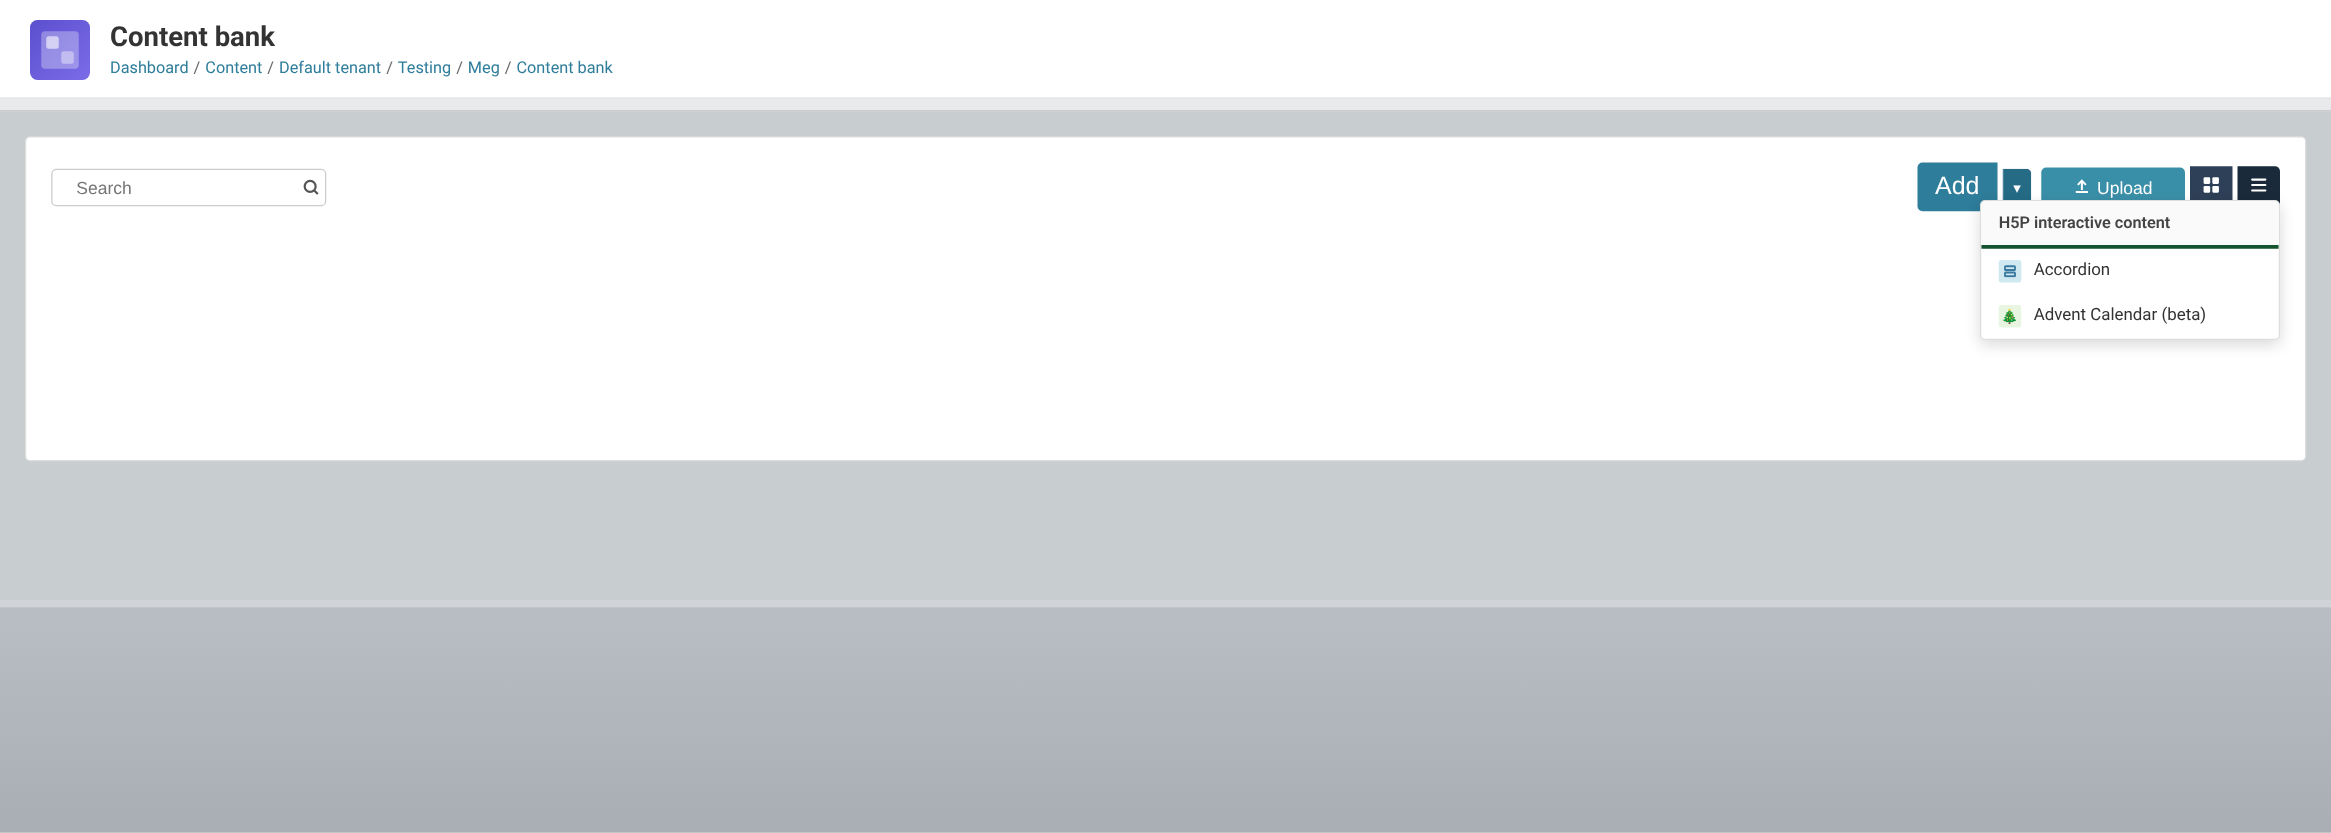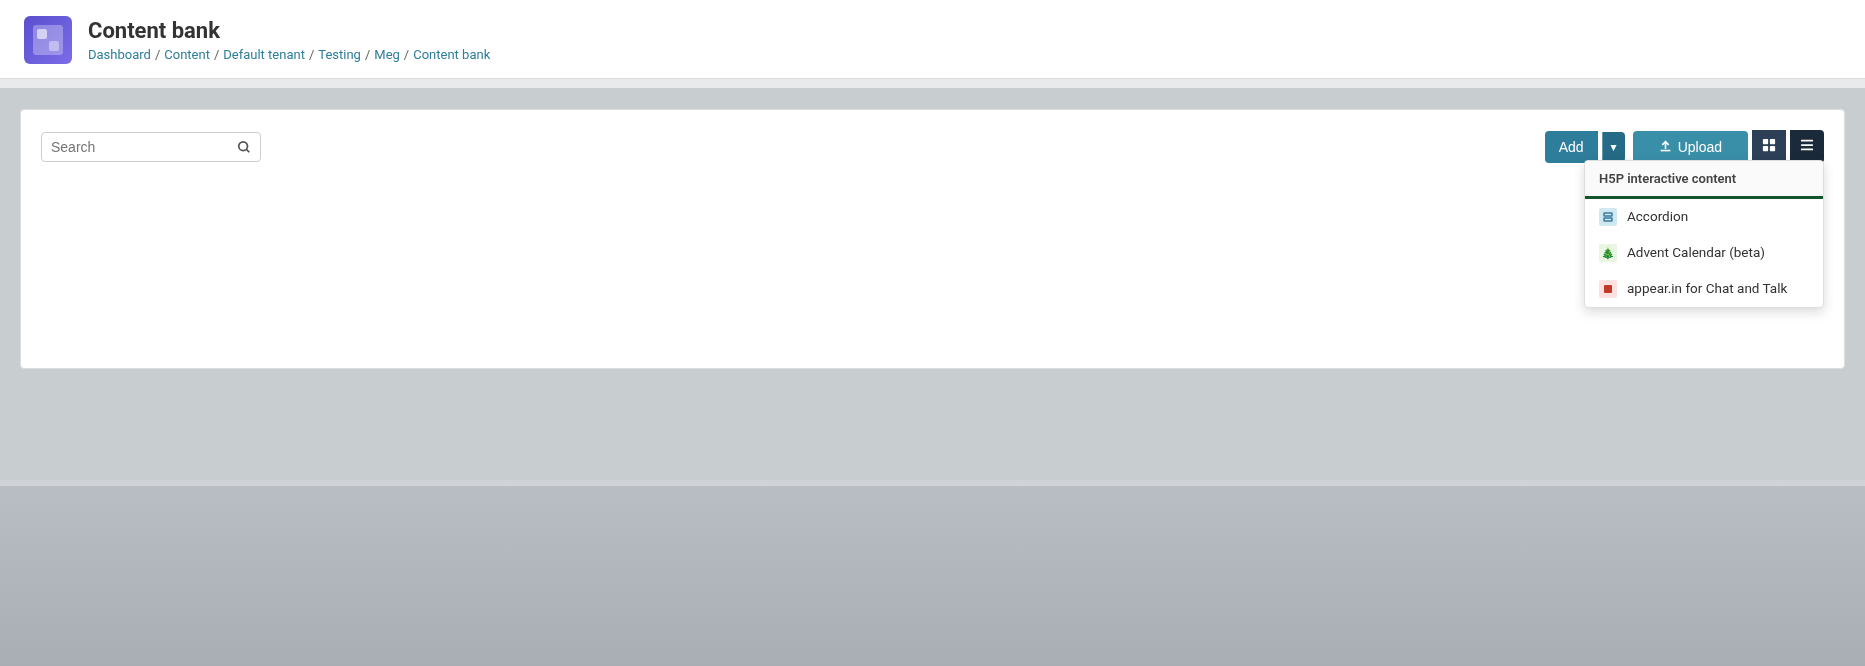--- a/index.html
+++ b/index.html
@@ -101,21 +101,21 @@
       display: flex;
       align-items: center;
       justify-content: space-between;
       margin-bottom: 16px;
     }
     .search-box {
       display: flex;
       align-items: center;
       border: 1px solid #ccc;
       border-radius: 4px;
-      padding: 6px 9px;
+      padding: 6px 19px;
       width: 220px;
       background: #fff;
     }
     .search-box input {
       border: none;
       outline: none;
       font-size: 14px;
       color: #555;
       flex: 1;
       background: transparent;
@@ -138,21 +138,21 @@
       gap: 4px;
     }
     .btn-add {
       display: flex;
       align-items: center;
       background: #2e7d9a;
       color: #fff;
       border: none;
       border-radius: 4px 0 0 4px;
       padding: 8px 14px;
-      font-size: 14px;
+      font-size: 20px;
       font-weight: 500;
       cursor: pointer;
       gap: 6px;
     }
     .btn-add-caret {
       background: #256b86;
       color: #fff;
       border: none;
       border-radius: 0 4px 4px 0;
       padding: 8px 8px;
@@ -347,28 +347,20 @@
               <rect x="1" y="1" width="8" height="3" rx="0.5"></rect>
               <rect x="1" y="6" width="8" height="3" rx="0.5"></rect>
             </svg>
           </span>
           <span>Accordion</span>
         </div>
         <div class="dropdown-item">
           <span class="item-icon icon-advent">🎄</span>
           <span>Advent Calendar (beta)</span>
         </div>
-        <div class="dropdown-item">
-          <span class="item-icon icon-appear">
-            <svg width="10" height="10" viewBox="0 0 10 10" fill="#c0392b">
-              <rect x="1" y="1" width="8" height="8" rx="1"></rect>
-            </svg>
-          </span>
-          <span>appear.in for Chat and Talk</span>
-        </div>
       </div>
     </div>
 
   </div>
 </div>
 
 <div class="divider"></div>
 <div class="bottom-area"></div>
 
 </body></html>

